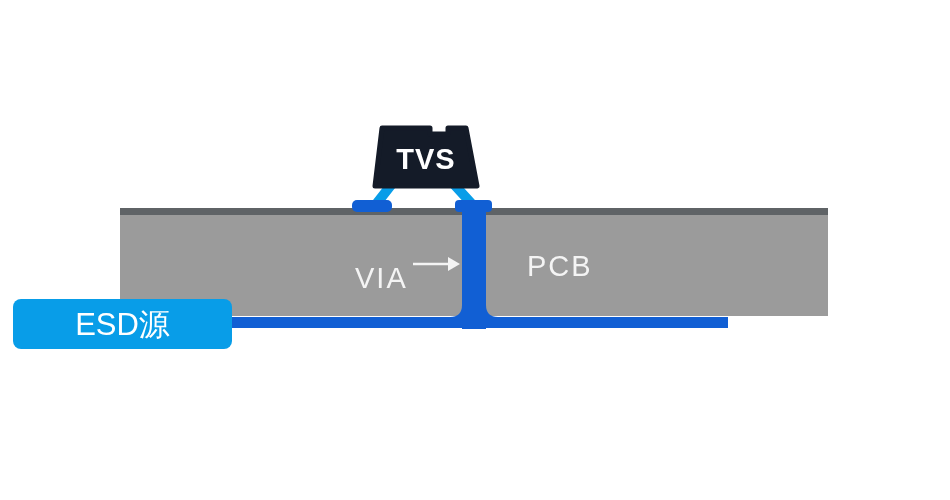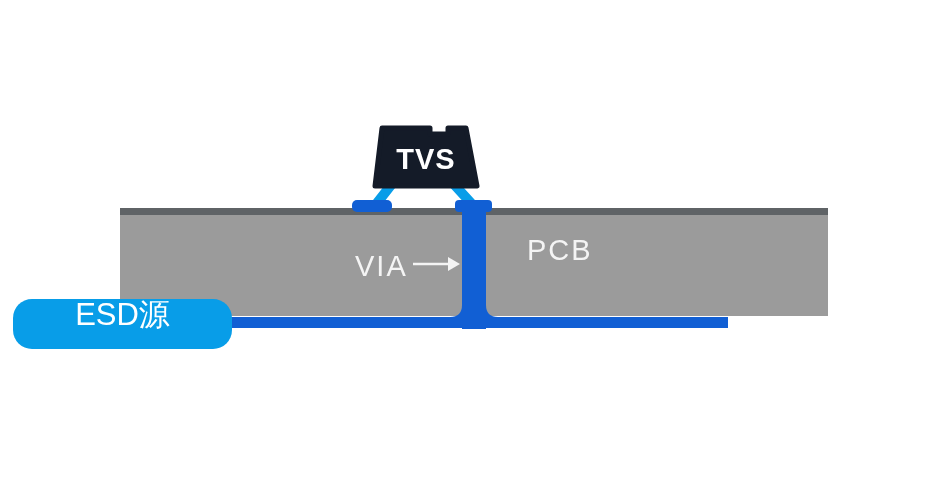--- a/index.html
+++ b/index.html
@@ -43,38 +43,39 @@
   }
   
   .board-label {
     position: absolute;
     color: #f4f4f4;
     font-size: 29px;
     font-weight: 400;
     letter-spacing: 2px;
     line-height: 1;
   }
-  .via-label { left: 355px; top: 252px; }
-  .pcb-label { left: 527px; top: 236px; }
+  .via-label { left: 355px; top: 264px; }
+  .pcb-label { left: 527px; top: 252px; }
   .arrow-svg {
     position: absolute;
     left: 412px;
     top: 254px;
   }
   
   .endpoint {
     position: absolute;
     top: 299px;
     height: 50px;
     background: #089de8;
-    border-radius: 19px;
+    border-radius: 8px;
     color: #ffffff;
     font-size: 31px;
     font-weight: 500;
     display: flex;
+    align-items: center;
     justify-content: center;
     line-height: 1;
   }
   .endpoint-left  { left: 13px;  width: 219px; }
   .endpoint-right { left: 718px; width: 217px; }
 </style>
 </head>
 <body>
 
 <div class="canvas">

